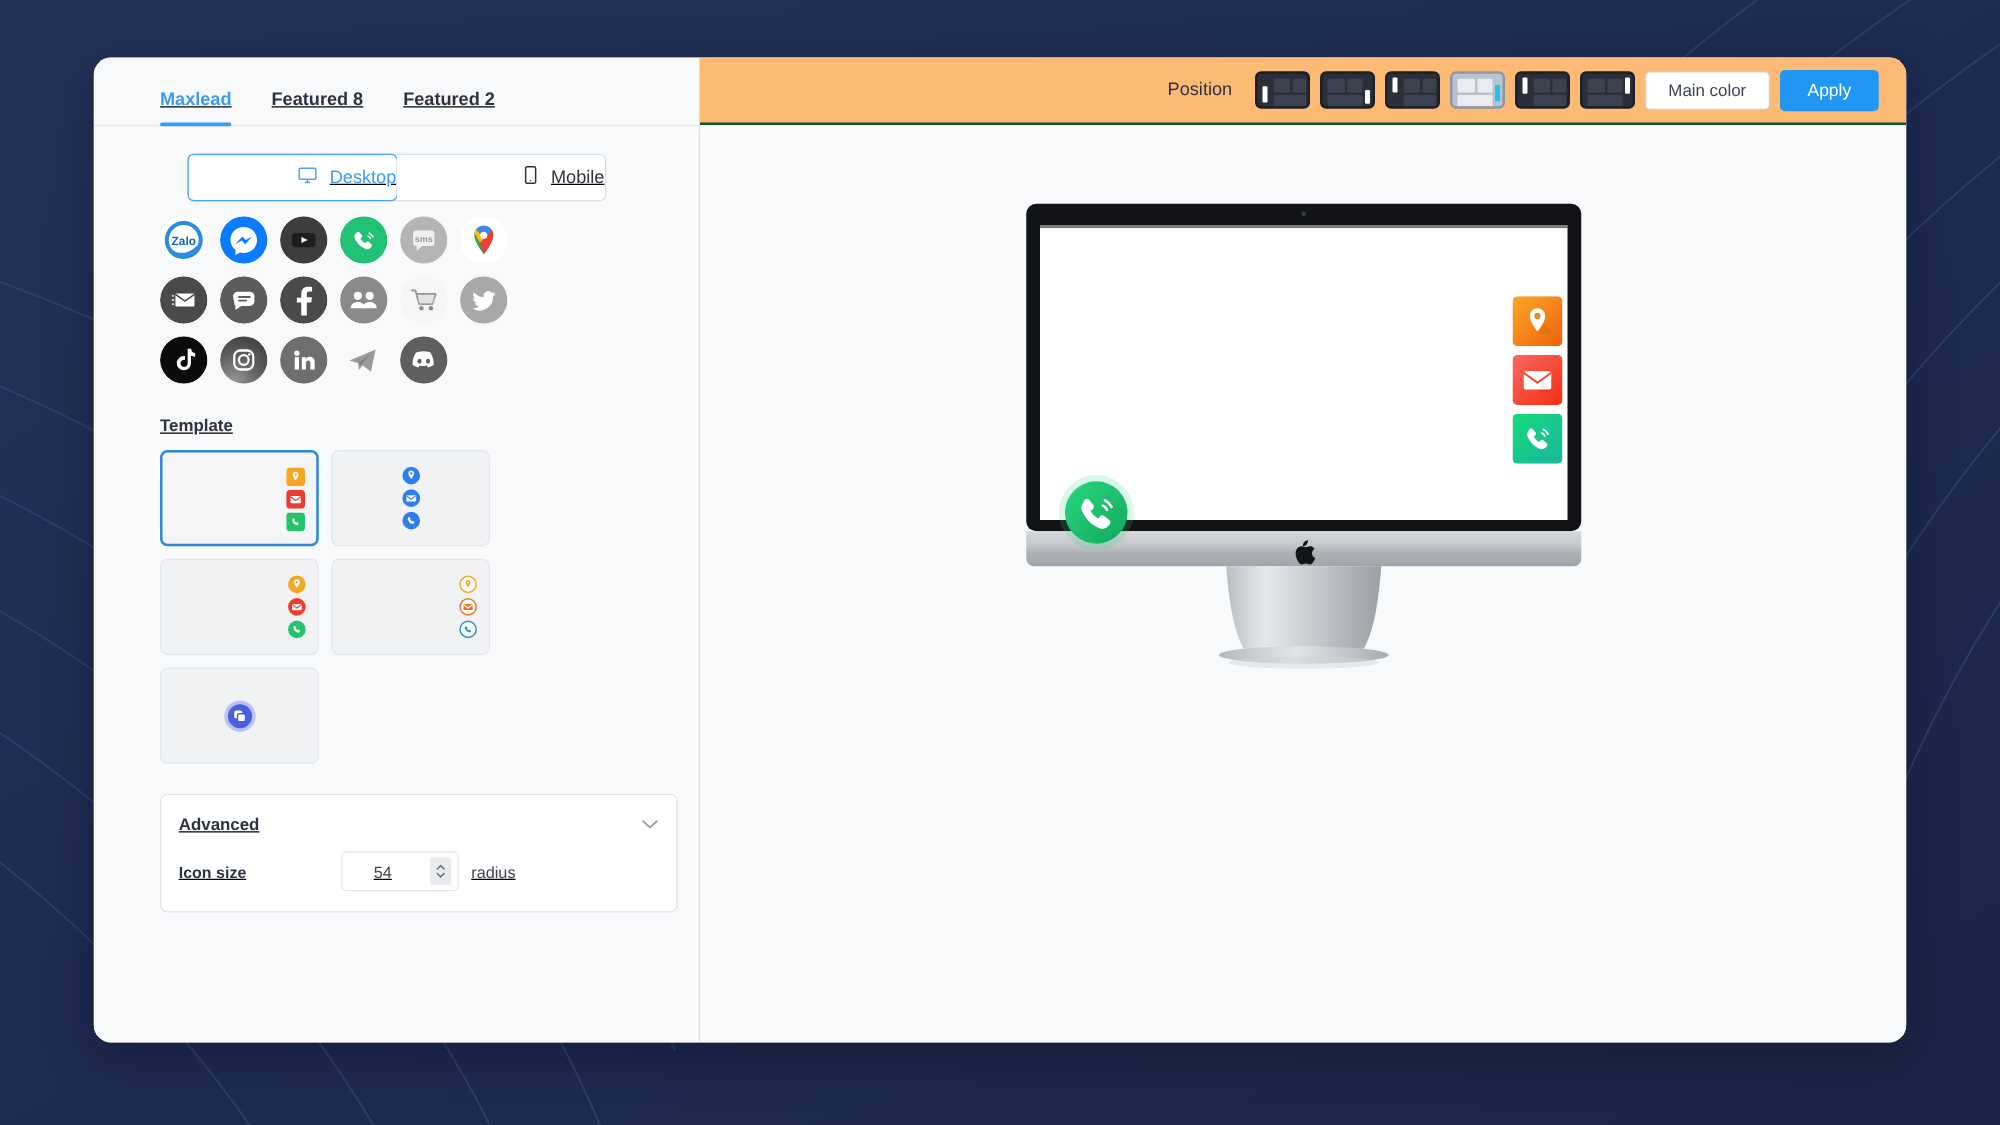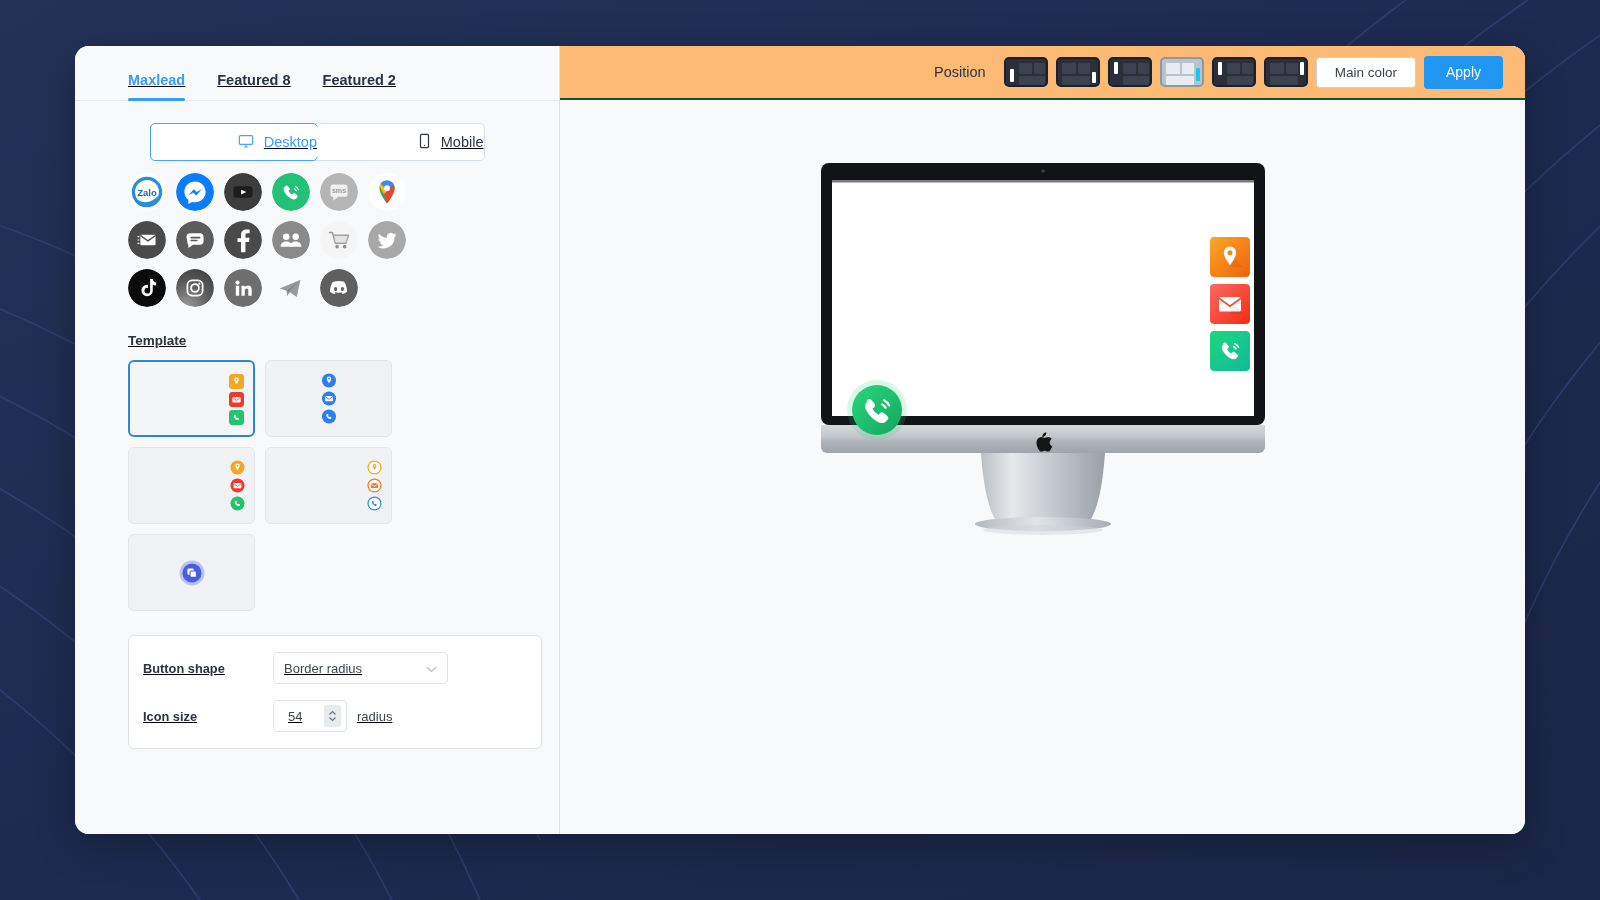--- a/index.html
+++ b/index.html
@@ -91,22 +91,22 @@
   }
   .adv-row { display: flex; align-items: center; padding: 0 14px 16px 14px; }
   .adv-row .lbl { width: 130px; font-size: 12.8px; font-weight: bold; color: #2c3340; }
   .ctrl-select {
     width: 175px; height: 32px; border: 1px solid #e2e6eb; border-radius: 4px;
     background: #fff; display: flex; align-items: center; padding: 0 10px;
     font-size: 13px; color: #3d4450; justify-content: space-between; cursor: pointer;
   }
   .swatch { width: 27px; height: 27px; border: 1.5px solid #4a4f57; background: #fff; cursor: pointer; }
   .ctrl-num {
-    width: 74px; height: 32px; border: 1px solid #e2e6eb; border-radius: 4px;
-    background: #fff; display: flex; align-items: center; padding: 0 5px 0 14px;
+    width: 94px; height: 32px; border: 1px solid #e2e6eb; border-radius: 4px;
+    background: #fff; display: flex; align-items: center; padding: 0 5px 0 25px;
     font-size: 13px; color: #3d4450; justify-content: space-between; cursor: text;
   }
   .spin { width: 17px; height: 22px; background: #e9ecef; border-radius: 2px;
           display: flex; flex-direction: column; align-items: center; justify-content: center;
           gap: 2px; cursor: pointer; }
   .unit { font-size: 13px; color: #3d4450; margin-left: 10px; }
 
   
   .right-panel { flex: 1; background: #f8f9fa; position: relative; overflow: hidden; }
   .toolbar {
@@ -394,32 +394,29 @@
           <svg class="tpl-center-ico" width="26" height="26" viewBox="0 0 26 26">
             <circle cx="13" cy="13" r="12.5" fill="#8c9bf0" opacity=".55"></circle>
             <circle cx="13" cy="13" r="9.6" fill="#4a5fe0"></circle>
             <rect x="8.4" y="8.4" width="6.4" height="6.4" rx="1.4" fill="#fff"></rect>
             <rect x="11" y="11" width="6.4" height="6.4" rx="1.4" fill="#fff" stroke="#4a5fe0" stroke-width="1.1"></rect>
           </svg>
         </div>
       </div>
 
       <div class="advanced">
-
-        <div class="adv-row">
-          <div class="lbl">Button shape</div>
-          <div class="ctrl-select">
-            <span>Border radius</span>
-            <span>
-              <svg width="11" height="7" viewBox="0 0 14 9" fill="none" stroke="#b7bec7" stroke-width="1.6">
-                  <path d="M1 1.5L7 7l6-5.5"></path>
-                </svg>
-            </span>
-          </div>
-        </div>
+        <div class="adv-head">
+          <span>Advanced</span>
+          <span>
+            <svg width="14" height="9" viewBox="0 0 14 9" fill="none" stroke="#9aa2ad" stroke-width="1.6">
+                <path d="M1 1.5L7 7l6-5.5"></path>
+              </svg>
+          </span>
+        </div>
+
 
 
         <div class="adv-row">
           <div class="lbl">Icon size</div>
           <div class="ctrl-num">
             <span>54</span>
             <span class="spin">
               <svg width="9" height="14" viewBox="0 0 9 14" fill="none" stroke="#6f7681" stroke-width="1.2">
                   <path d="M1.5 5.5L4.5 2.5 7.5 5.5"></path>
                   <path d="M1.5 8.5L4.5 11.5 7.5 8.5"></path>

